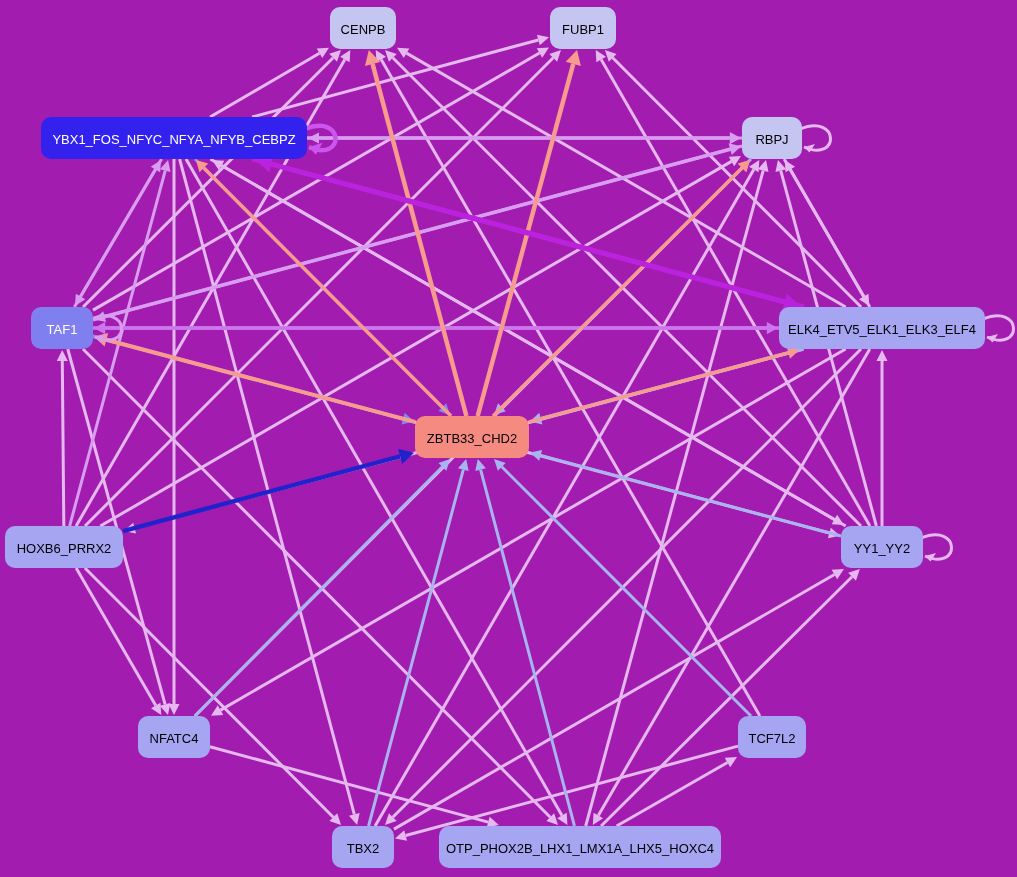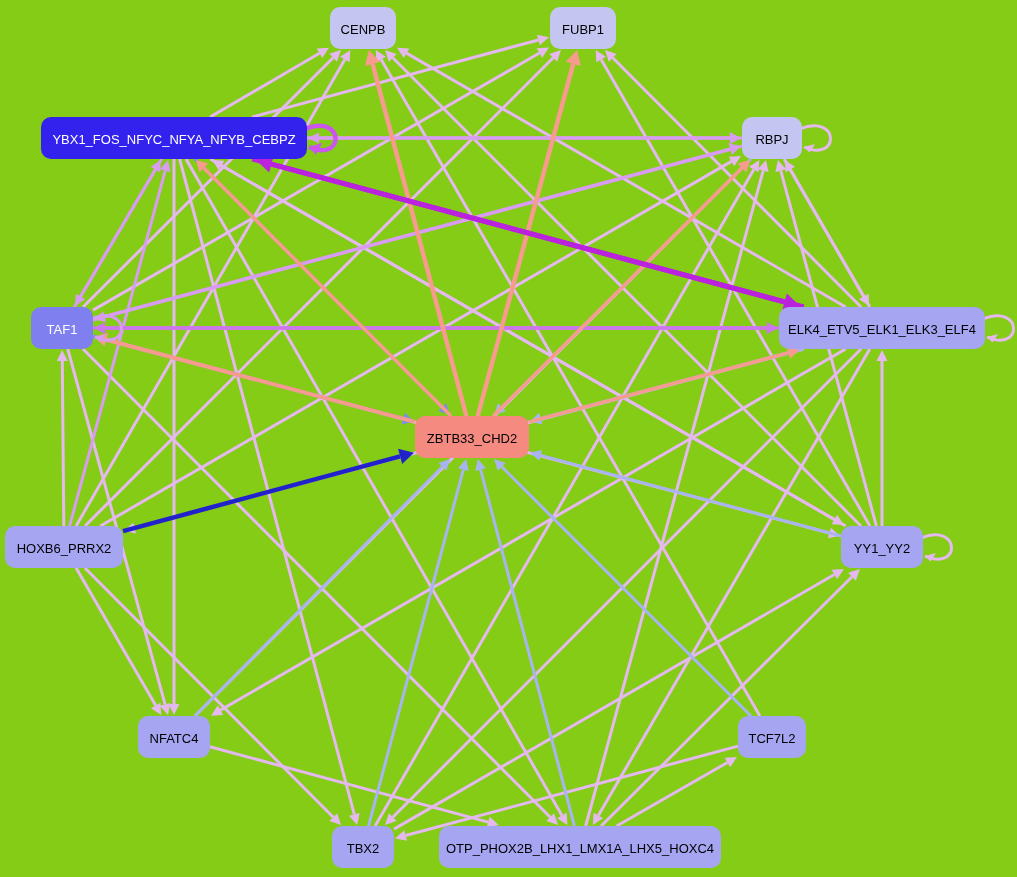--- a/index.html
+++ b/index.html
@@ -4,21 +4,21 @@
 <style>
   html, body {
     margin: 0;
     padding: 0;
     background: #ffffff;
   }
   #canvas-wrap {
     position: relative;
     width: 1017px;
     height: 877px;
-    background: #84cc16;
+    background: #a21caf;
     overflow: hidden;
     font-family: "Liberation Sans", sans-serif;
   }
   svg#graph {
     display: block;
     width: 1017px;
     height: 877px;
   }
   .node-rect {
     stroke: none;

